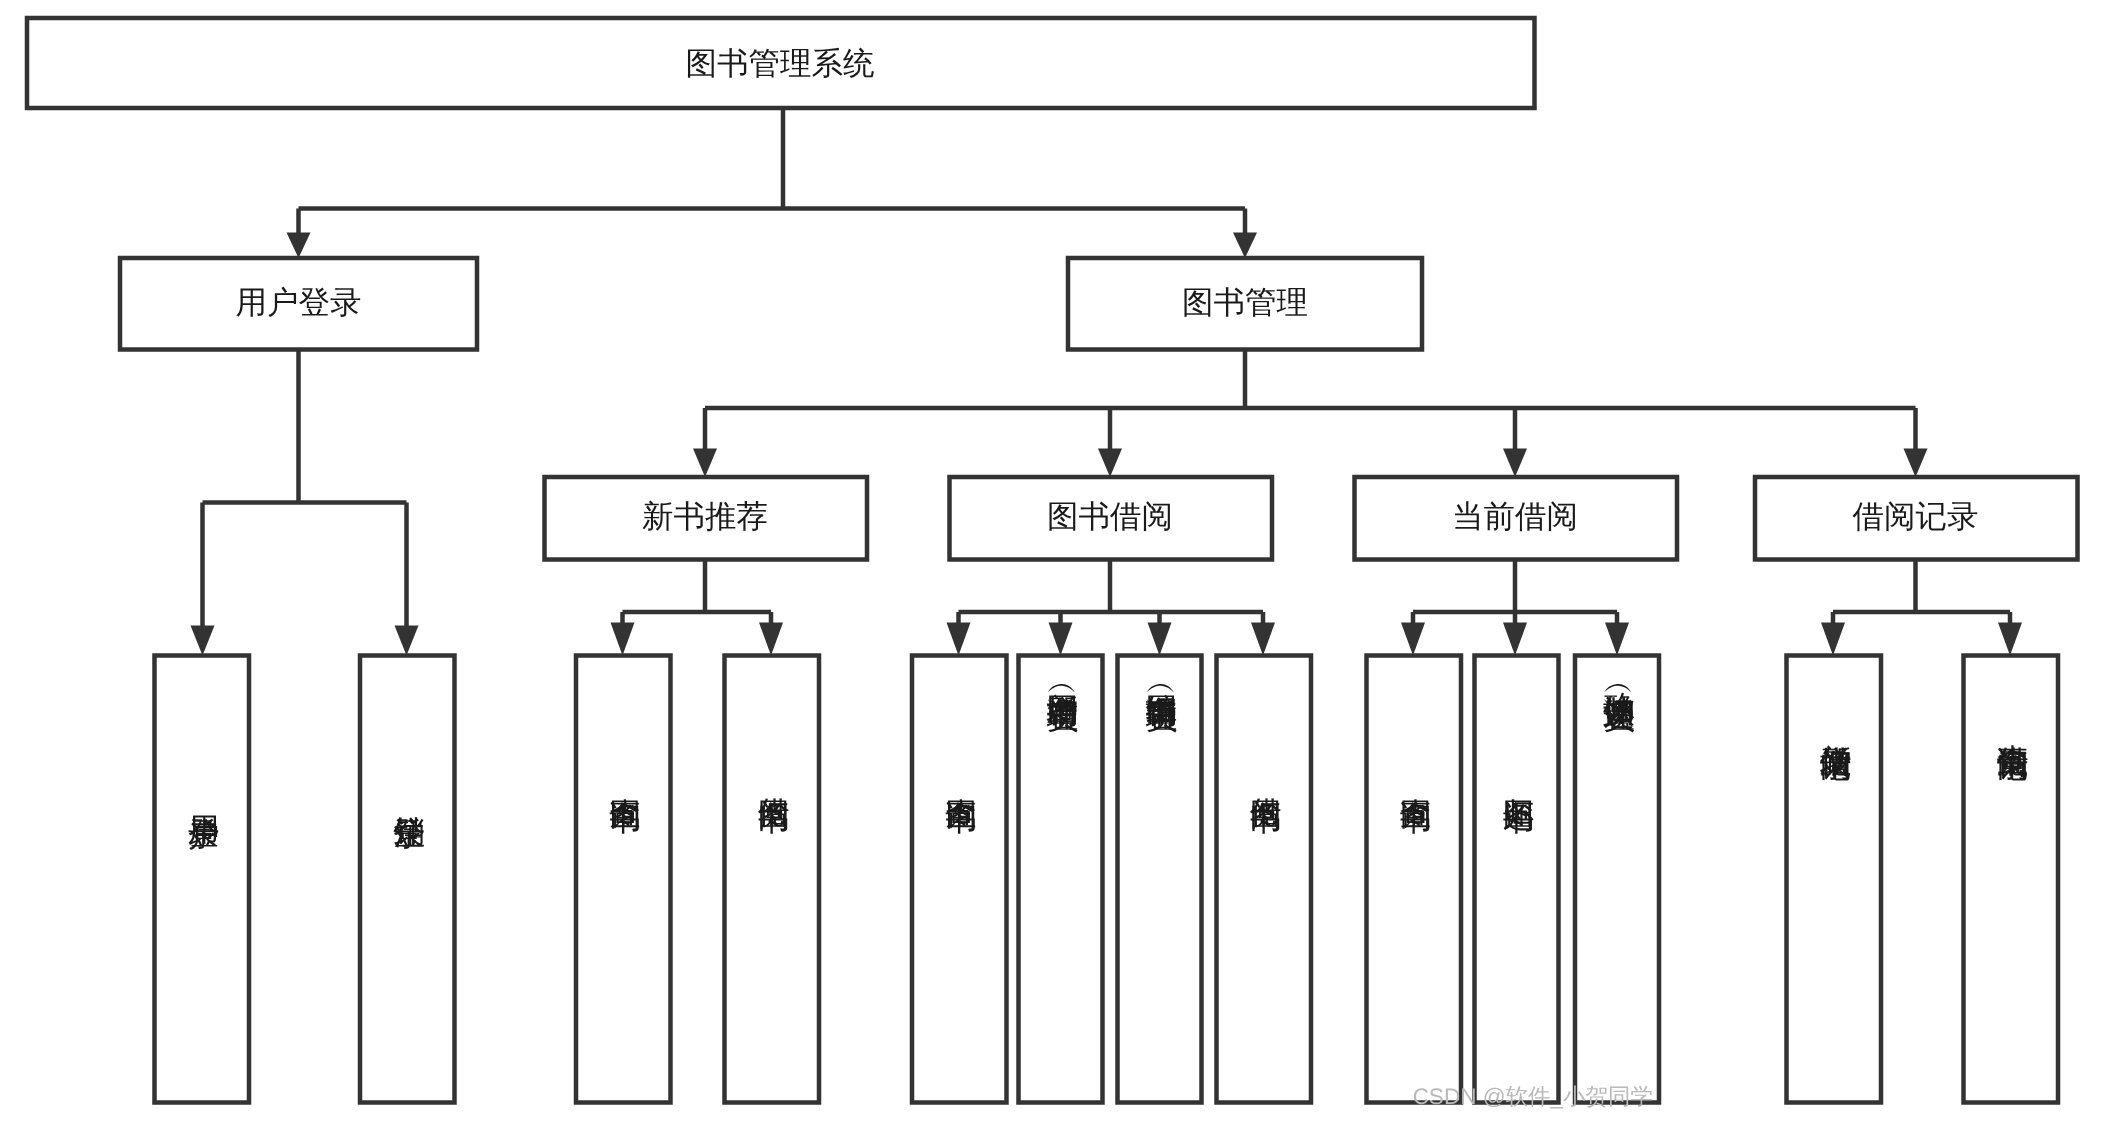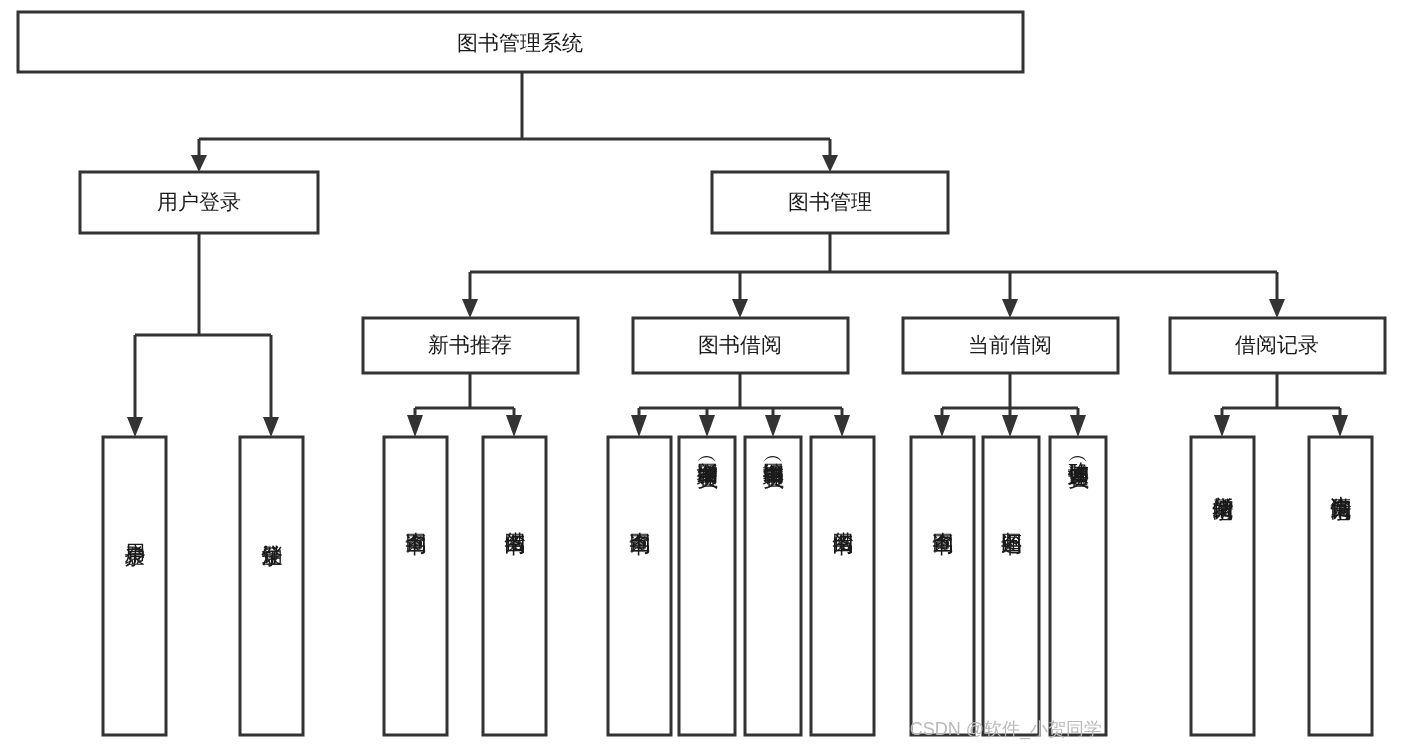--- a/index.html
+++ b/index.html
@@ -63,21 +63,21 @@
     line-height: 1.18;
     color: #1a1a1a;
     letter-spacing: 1px;
     white-space: nowrap;
   }
   #watermark {
     position: absolute;
     right: 8px;
     bottom: 6px;
     font-family: "Liberation Sans", "DejaVu Sans", sans-serif;
-    font-size: 18px;
+    font-size: 15px;
     color: #b9b9b9;
     white-space: nowrap;
     user-select: none;
   }
 </style>
 </head>
 <body>
 
 <div id="diagram-root">
 

